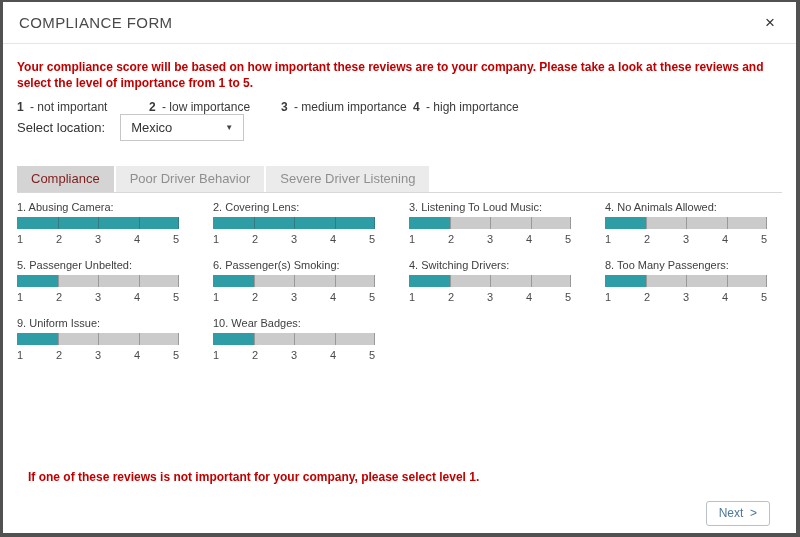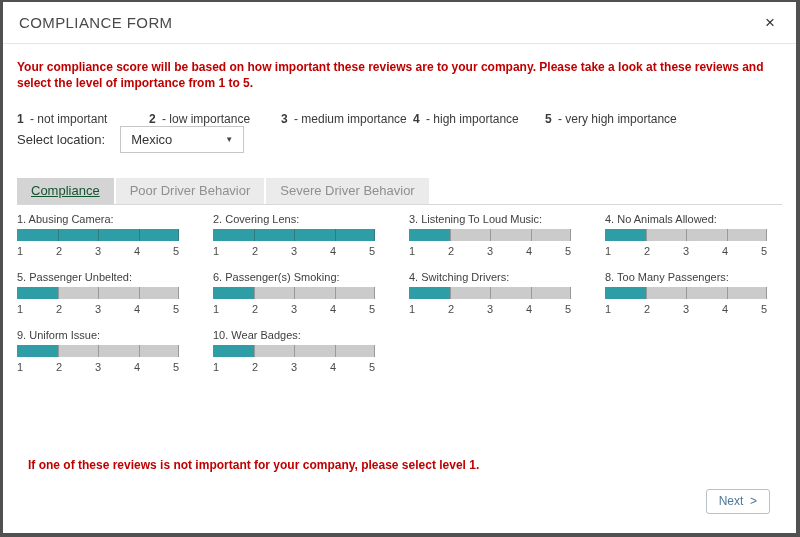--- a/index.html
+++ b/index.html
@@ -14,47 +14,47 @@
     content:''; position:absolute; bottom:-4px; left:424px; width:70px; height:4px; background:#1f1f1f;
   }
   .header{
     height:42px; padding:0 17px 0 16px; display:flex; align-items:center;
     justify-content:space-between; border-bottom:1px solid #e6e6e6;
   }
   .title{ font-size:15px; font-weight:400; color:#4a4a4a; letter-spacing:.4px; }
   .close{ font-size:17px; color:#333; cursor:pointer; line-height:1; padding:2px 4px; }
   .body{ padding:15px 14px 0 14px; }
   .red{ color:#C00000; font-size:12px; font-weight:600; line-height:1.35; }
-  .legend{ display:flex; margin-top:21px; font-size:12px; color:#3a3a3a; }
+  .legend{ display:flex; margin-top:9px; font-size:12px; color:#3a3a3a; }
   .legend-item{ width:132px; flex:none; white-space:nowrap; }
   .legend-item b{ margin-right:3px; }
   .loc-row{ display:flex; align-items:center; }
   .loc-label{ font-size:13px; color:#333; }
   .dropdown{
     margin-left:15px; width:124px; height:27px; border:1px solid #c6c6c6; background:#fff;
     display:flex; align-items:center; justify-content:space-between; padding:0 10px;
     font-size:13px; color:#333; cursor:pointer;
   }
   .caret{ font-size:8px; color:#444; }
   .tabs{ margin-top:25px; display:flex; gap:2px; border-bottom:1px solid #d8d8d8; }
   .tab{
     padding:5px 14px 6px; font-size:13px; background:#ebebeb; color:#8f8f8f;
     cursor:pointer; white-space:nowrap;
   }
-  .tab.active{ background:#d4d4d4; color:#14532d;text-decoration:underline; }
+  .tab.active{ background:#d4d4d4; color:#7f1d1d; }
   .sliders{
     margin-top:8px; display:grid; grid-template-columns:repeat(4,162px);
     column-gap:34px; row-gap:14px; align-content:start; min-height:176px;
   }
   .slider-label{ display:block; font-size:11px; color:#404040; margin-bottom:4px; white-space:nowrap; }
   .track{ position:relative; height:12px; background:#cbcbcb; cursor:pointer; }
   .fill{ position:absolute; left:0; top:0; bottom:0; }
   .tick{ position:absolute; top:0; bottom:0; width:1px; background:rgba(60,60,60,.35); }
   .nums{ display:flex; justify-content:space-between; font-size:11px; color:#4a4a4a; margin-top:4px; }
-  .note{ margin-top:68px;padding-left:11px; }
+  .note{ margin-top:92px;padding-left:11px; }
   .next-row{ display:flex; justify-content:flex-end; margin-top:15px; padding-right:12px; }
   .next-btn{
     font-family:inherit; font-size:12px; color:#4d7699; background:#fff;
     border:1px solid #b9c0c7; border-radius:3px; padding:4px 12px 5px; cursor:pointer;
     white-space:pre;
   }
 </style>
 </head>
 <body>
 
@@ -64,35 +64,34 @@
     <span class="close">×</span>
   </div>
   <div class="body">
     <p class="red">Your compliance score will be based on how important these reviews are to your company. Please take a look at these reviews and select the level of importance from 1 to 5.</p>
 
     <div class="legend" id="legend">
         <span class="legend-item"><b>1</b><span> - not important</span></span>
         <span class="legend-item"><b>2</b><span> - low importance</span></span>
         <span class="legend-item"><b>3</b><span> - medium importance</span></span>
         <span class="legend-item"><b>4</b><span> - high importance</span></span>
-        <span class="legend-item"><b>5</b><span> - very high importance</span></span>
       </div>
 
     <div class="loc-row">
       <span class="loc-label">Select location:</span>
       <div class="dropdown">
         <span>Mexico</span>
         <span class="caret">▼</span>
       </div>
     </div>
 
     <div class="tabs" id="tabs">
         <div class="tab active">Compliance</div>
         <div class="tab">Poor Driver Behavior</div>
-        <div class="tab">Severe Driver Behavior</div>
+        <div class="tab">Severe Driver Listening</div>
       </div>
 
     <div class="sliders" id="sliders">
         <div>
           <span class="slider-label">1. Abusing Camera:</span>
           <div class="track">
             <div class="fill" style="width: 100%; background: rgb(46, 157, 166);"></div>
             <div class="tick" style="left: 25%;"></div>
             <div class="tick" style="left: 50%;"></div>
             <div class="tick" style="left: 75%;"></div>

